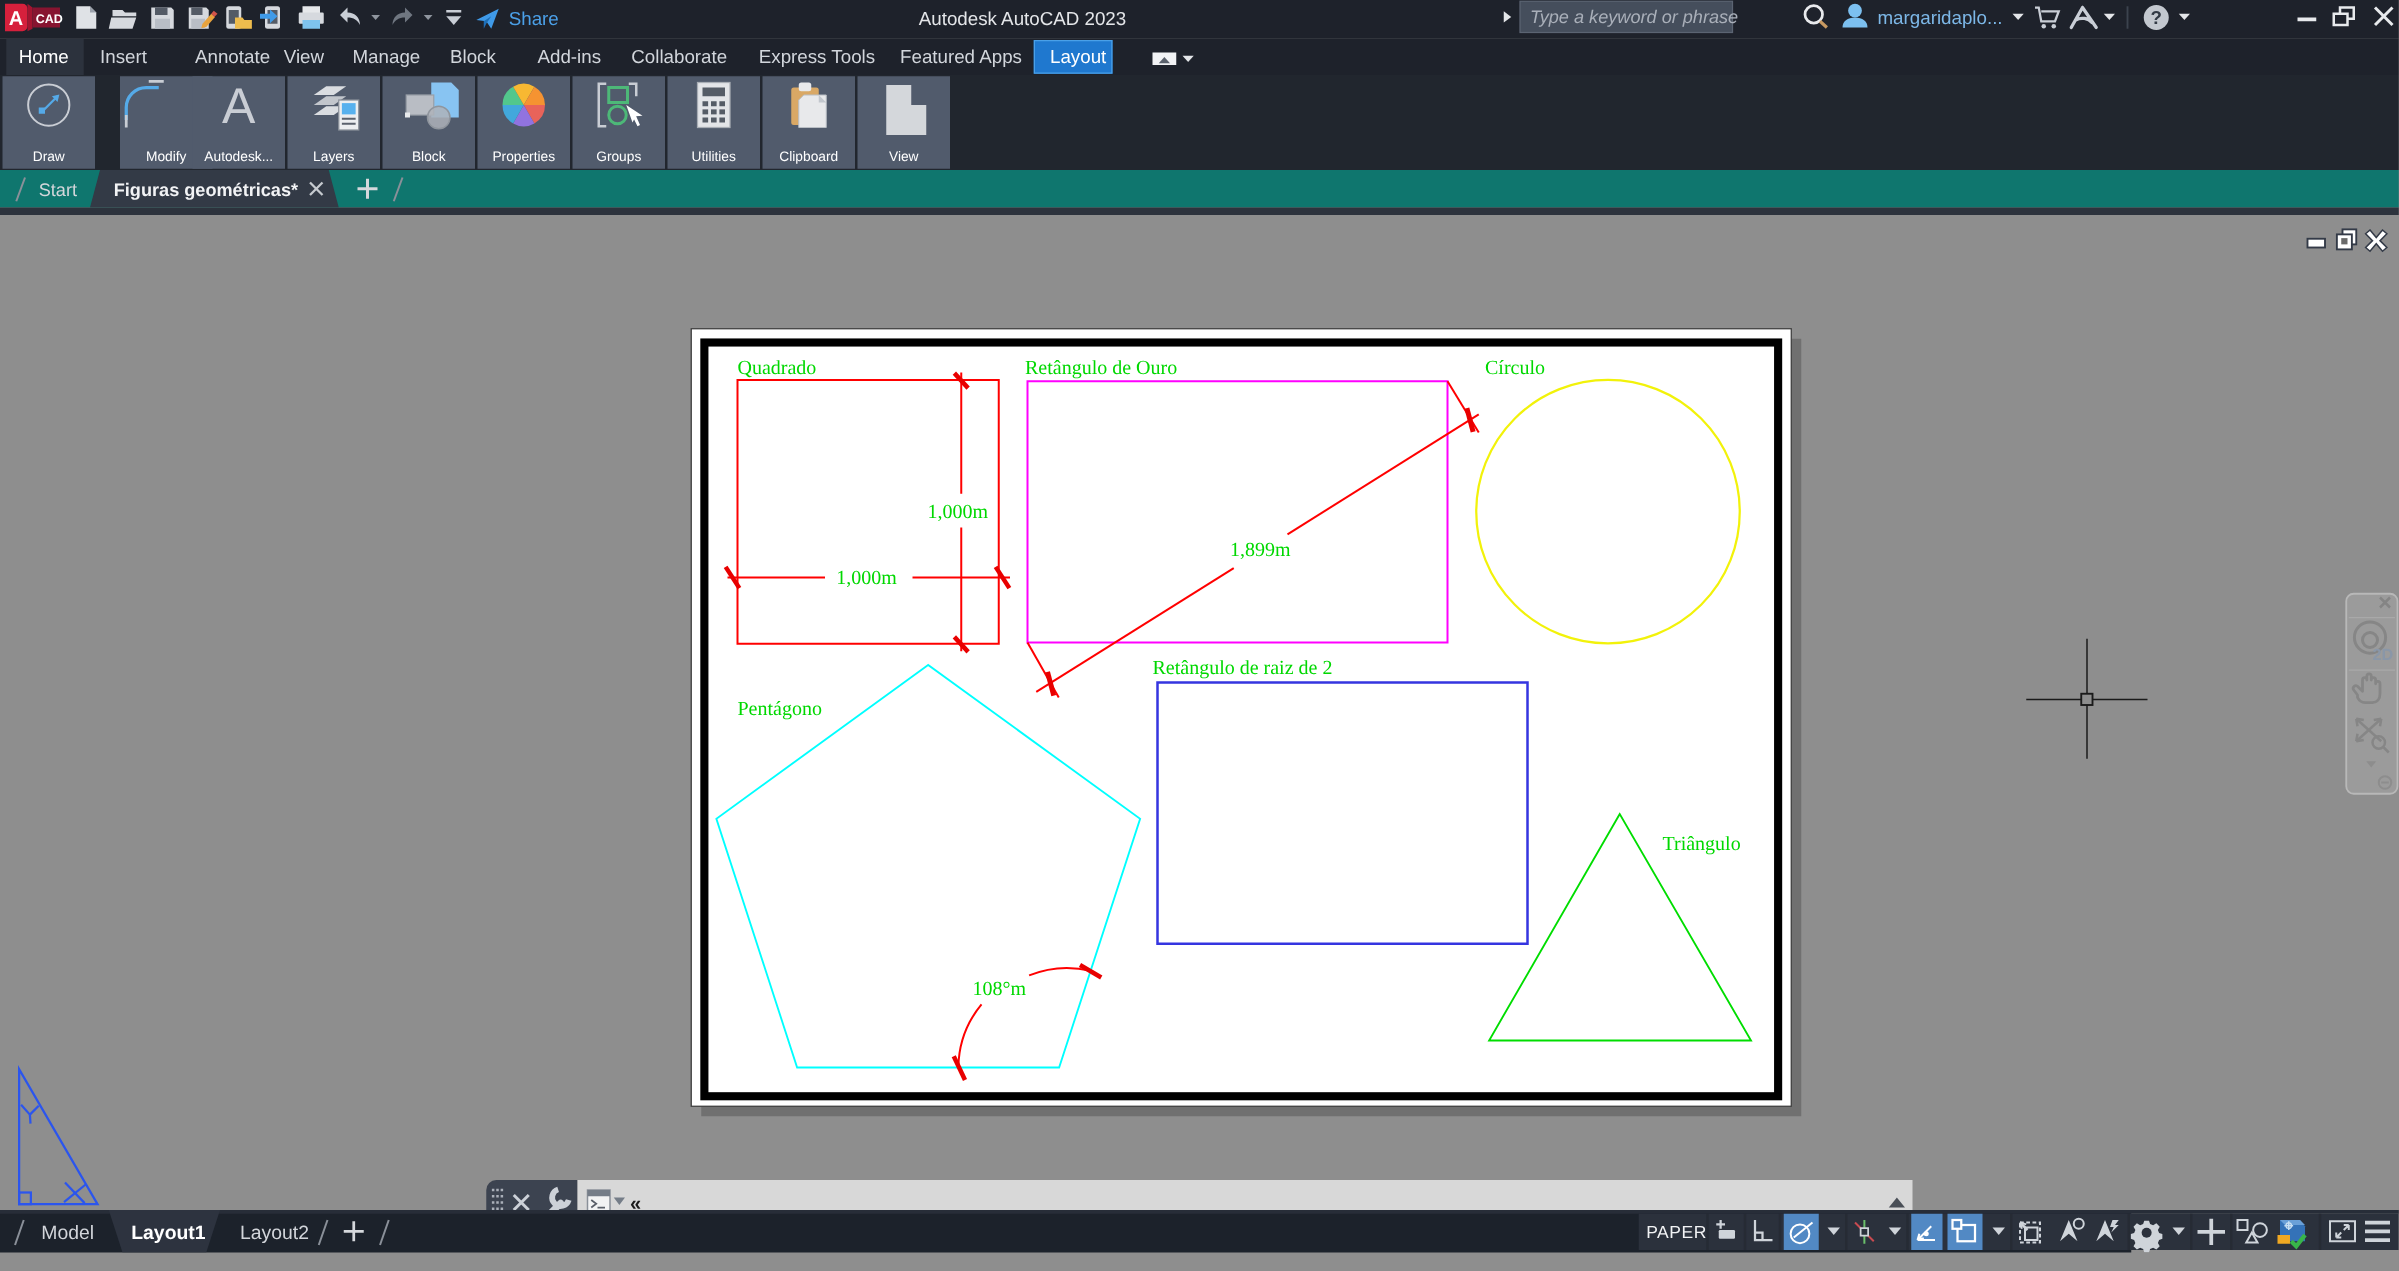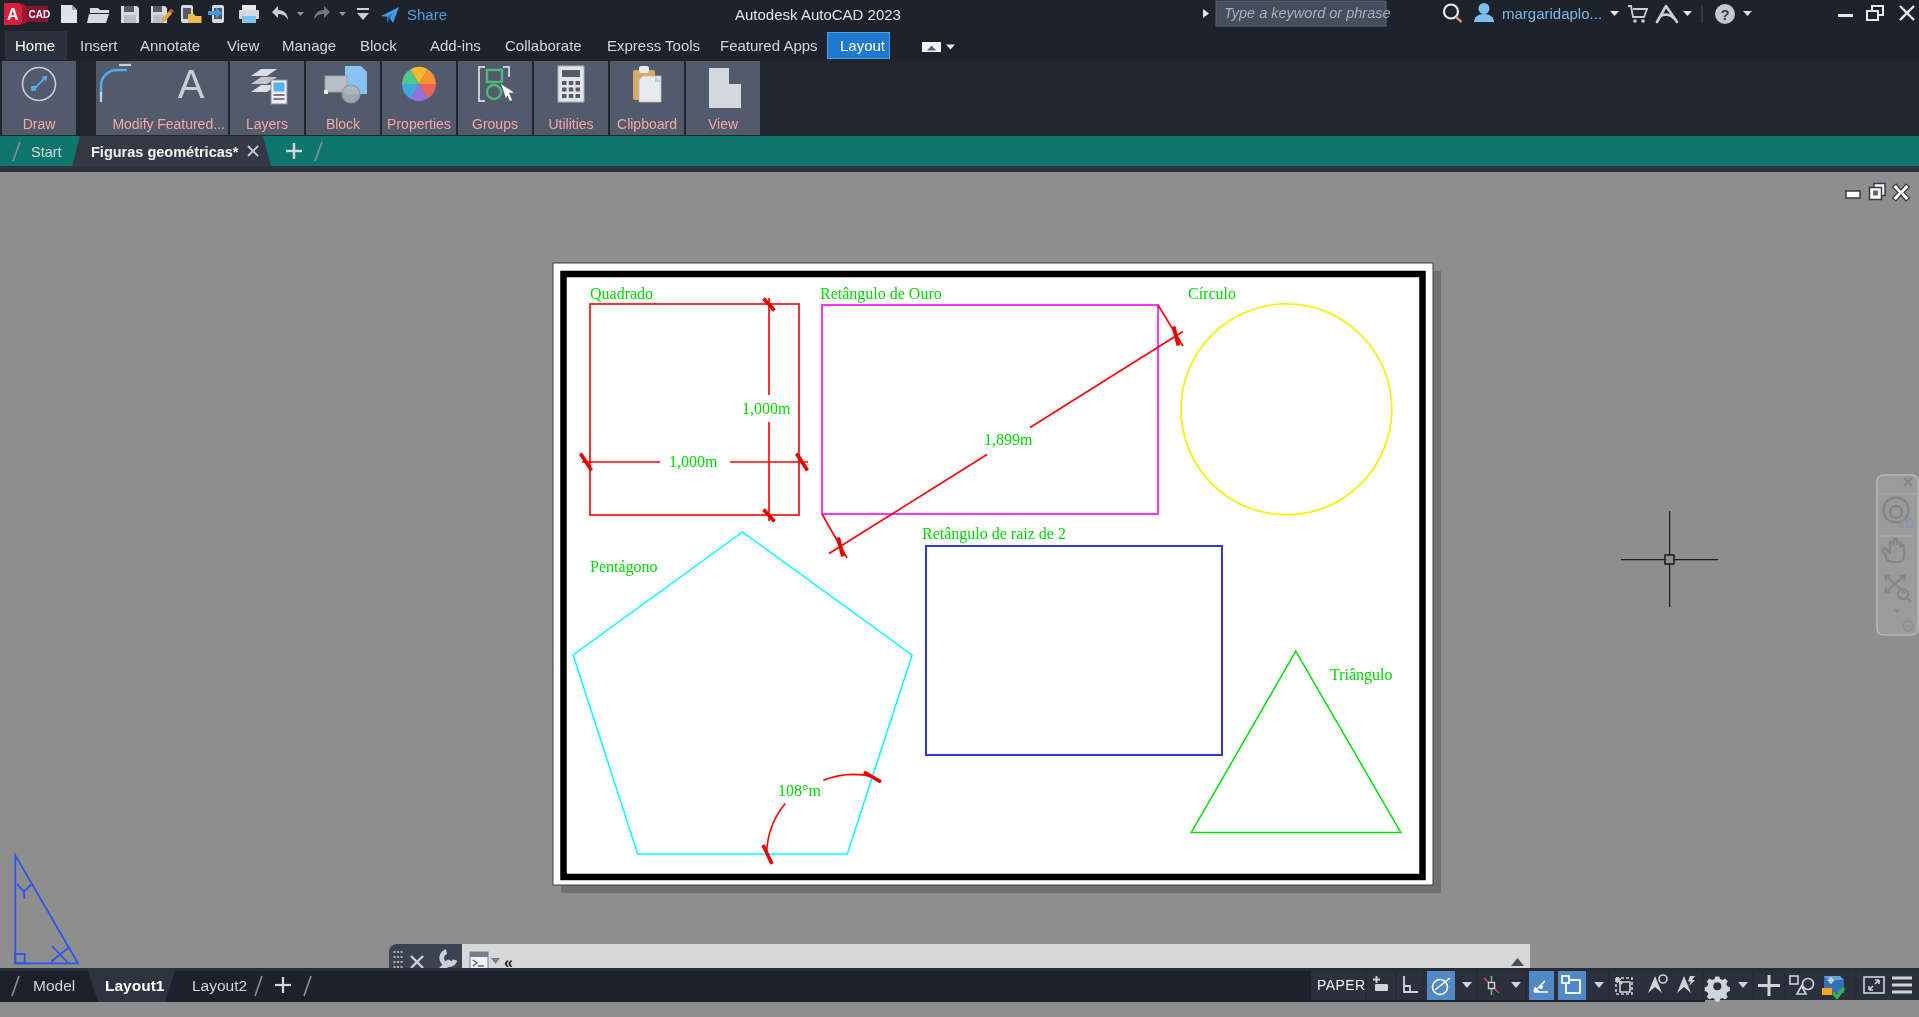--- a/index.html
+++ b/index.html
@@ -6,21 +6,21 @@
 html,body{width:1919px;height:1017px;overflow:hidden;background:#8e8e8e;font-family:"Liberation Sans",sans-serif}
 .abs{position:absolute}
 #titlebar{position:absolute;left:0;top:0;width:1919px;height:31px;background:#1e222b}
 #menubar{position:absolute;left:0;top:31px;width:1919px;height:29px;background:#1e222b}
 #ribbon{position:absolute;left:0;top:60px;width:1919px;height:76px;background:#21262e}
 #filetabs{position:absolute;left:0;top:136px;width:1919px;height:30px;background:#0f766e}
 #strip{position:absolute;left:0;top:166px;width:1919px;height:6px;background:#2d333d}
 #canvas{position:absolute;left:0;top:172px;width:1919px;height:811px;background:#8e8e8e}
 #statusbar{position:absolute;left:0;top:968px;width:1705px;height:34px;background:#1c222b}
 .panel{position:absolute;top:1px;height:74px;width:74px;background:#515b6c;text-align:center}
-.panel .lbl{position:absolute;bottom:3px;width:100%;font-size:14px;color:#fca5a5;white-space:nowrap;overflow:hidden}
+.panel .lbl{position:absolute;bottom:3px;width:100%;font-size:11px;color:#ffffff;white-space:nowrap;overflow:hidden}
 .mtab{position:absolute;top:0;height:46px;line-height:29px;font-size:15px;color:#d2d6dc}
 </style>
 </head>
 <body>
 <div id="titlebar">
 <svg width="1919" height="31" style="position:absolute;left:0;top:0">
 
   <path d="M4 3 h14 a4 4 0 0 1 4 4 v14 a4 4 0 0 1-4 4 H4 z" fill="#d6203c"></path>
   <path d="M22 3 h0 l4 3 v17 l-4 2 z" fill="#a31430"></path>
   <text x="7" y="20" font-size="16" font-weight="bold" fill="#ffffff">A</text>
@@ -122,21 +122,21 @@
   <g stroke="#e8eaed" stroke-width="2.4">
     <line x1="1900" y1="6" x2="1914" y2="20"></line>
     <line x1="1914" y1="6" x2="1900" y2="20"></line>
   </g>
 </svg>
 </div>
 <div id="menubar">
 <div class="abs" style="left:5px;top:0;width:62px;height:29px;background:#2c323d"></div>
 <span class="mtab" style="left:15px;color:#ffffff">Home</span>
 <span class="mtab" style="left:80px">Insert</span>
-<span class="mtab" style="left:140px">Annotate</span>
+<span class="mtab" style="left:156px">Annotate</span>
 <span class="mtab" style="left:227px">View</span>
 <span class="mtab" style="left:282px">Manage</span>
 <span class="mtab" style="left:360px">Block</span>
 <span class="mtab" style="left:430px">Add-ins</span>
 <span class="mtab" style="left:505px">Collaborate</span>
 <span class="mtab" style="left:607px">Express Tools</span>
 <span class="mtab" style="left:720px">Featured Apps</span>
 <div class="abs" style="left:827px;top:1px;width:63px;height:27px;background:#1f78cf;border:1px solid #4aa0e8"></div>
 <span class="mtab" style="left:840px;color:#ffffff">Layout</span>
 <svg width="45" height="29" style="position:absolute;left:915px;top:0">
@@ -146,21 +146,21 @@
 </svg>
 </div>
 <div id="ribbon">
 <div class="panel" style="left:2px">
       <div class="lbl">Draw</div>
     </div>
 <div class="panel" style="left:96px">
       <div class="lbl">Modify</div>
     </div>
 <div class="panel" style="left:154px">
-      <div class="lbl">Featured...</div>
+      <div class="lbl">Autodesk...</div>
     </div>
 <div class="panel" style="left:230px">
       <div class="lbl">Layers</div>
     </div>
 <div class="panel" style="left:306px">
       <div class="lbl">Block</div>
     </div>
 <div class="panel" style="left:382px">
       <div class="lbl">Properties</div>
     </div>

